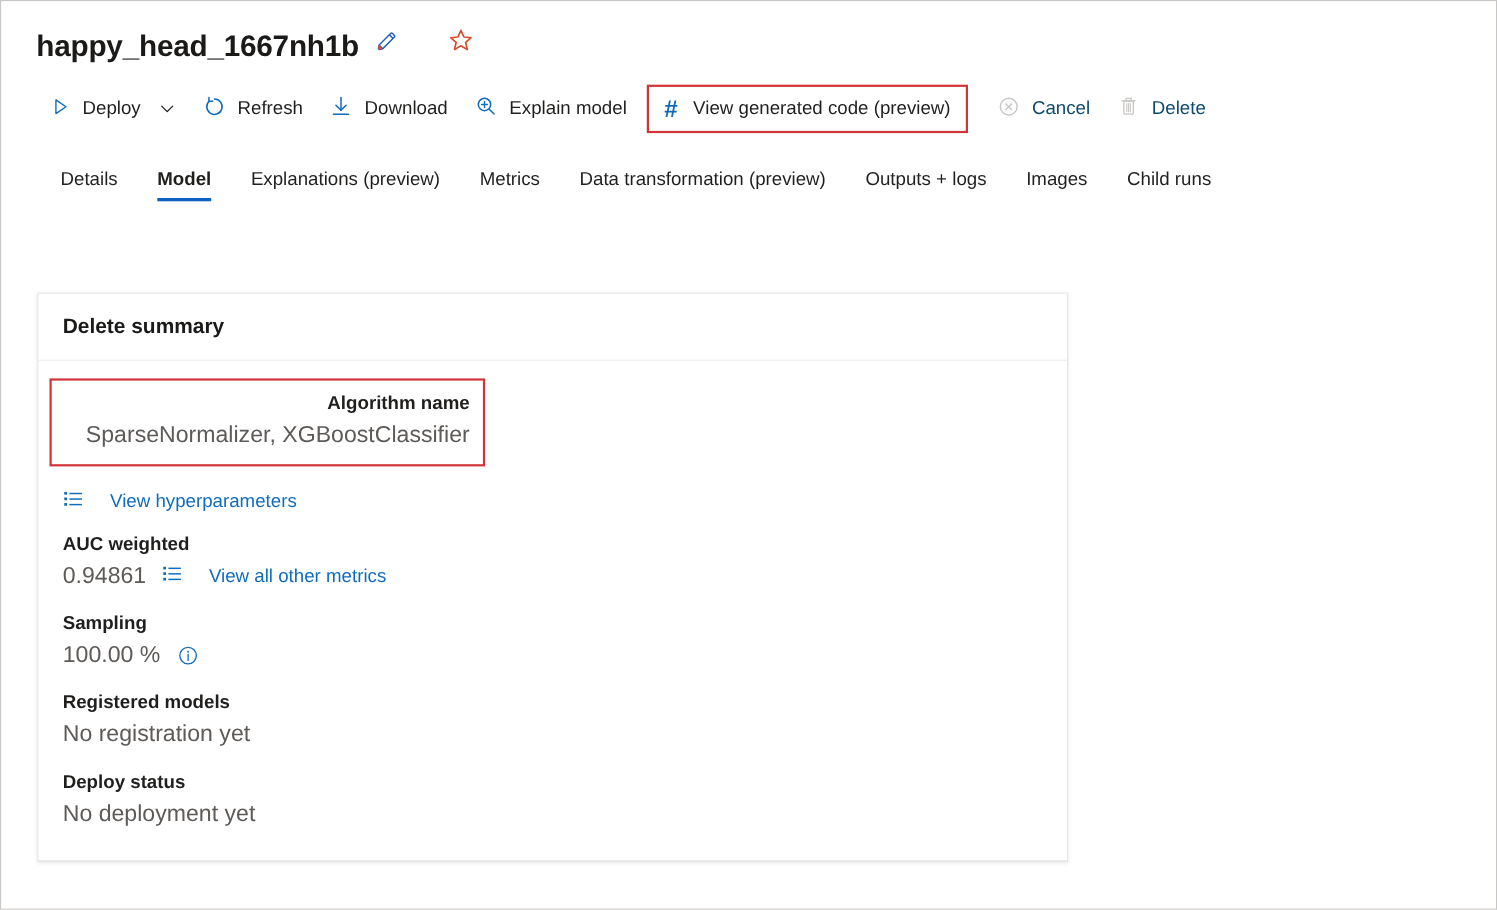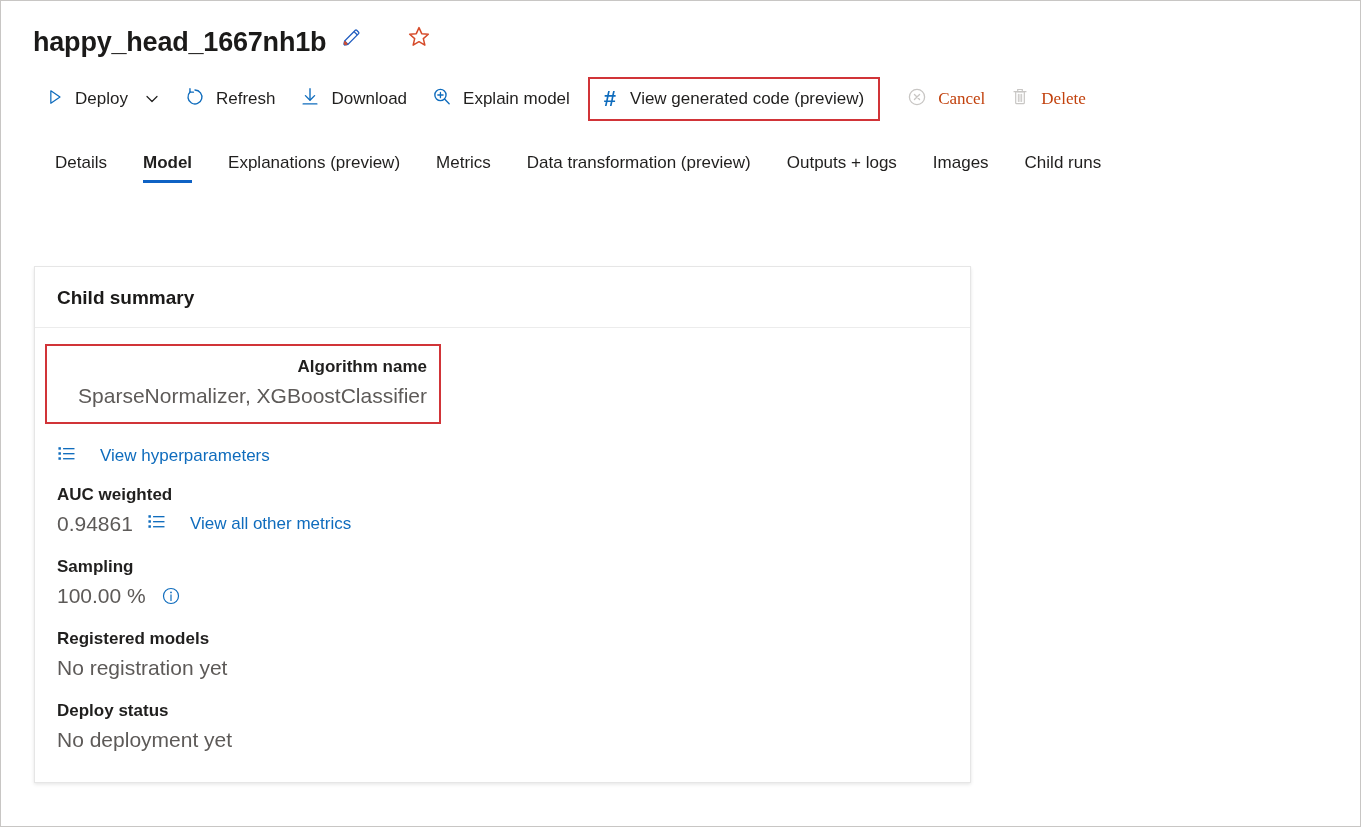--- a/index.html
+++ b/index.html
@@ -63,23 +63,22 @@
     font-size: 17px;
     color: #201f1e;
     padding: 8px 12px;
     cursor: pointer;
     white-space: nowrap;
     background: transparent;
     border: none;
     font-family: inherit;
   }
   .cmd.disabled {
-    color: #c2410c;
+    color: #0c4a6e;
     cursor: default;
-    font-family: Liberation Serif, serif;
   }
   .cmd .chev {
     margin-left: 6px;
     display: inline-flex;
   }
   .cmd-highlight {
     border: 2px solid #d13438;
     padding: 9px 14px;
     margin-left: 6px;
   }
@@ -294,21 +293,21 @@
   <button class="tab active">Model</button>
   <button class="tab">Explanations (preview)</button>
   <button class="tab">Metrics</button>
   <button class="tab">Data transformation (preview)</button>
   <button class="tab">Outputs + logs</button>
   <button class="tab">Images</button>
   <button class="tab">Child runs</button>
 </div>
 
 <div class="card">
-  <div class="card-header">Child summary</div>
+  <div class="card-header">Delete summary</div>
 
   <div class="card-body">
 
     <div class="highlight-box">
       <div class="field-label">Algorithm name</div>
       <div class="field-value">SparseNormalizer, XGBoostClassifier</div>
     </div>
 
     <div class="field">
       <a class="link">

